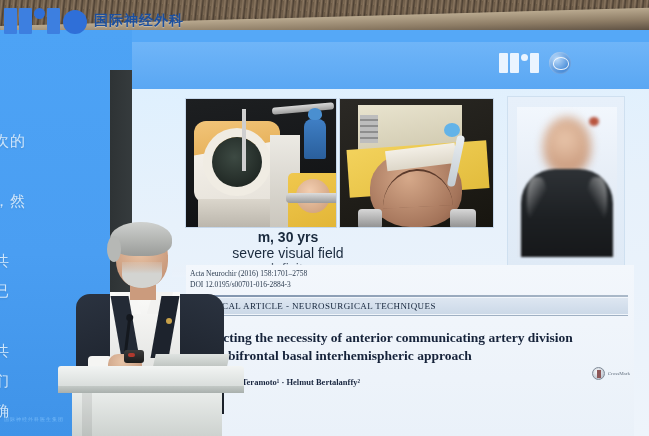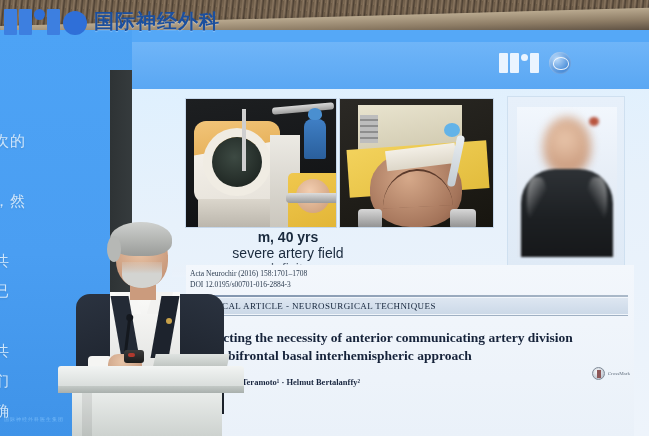--- a/index.html
+++ b/index.html
@@ -57,21 +57,21 @@
   .logo-inc .b1{ height:26px; }
   .logo-inc .b2{ height:26px; }
   .logo-inc .b3{ height:26px; }
   .logo-inc .dot{
     width:11px; height:11px; border-radius:50%; background:#2f6fd8; margin-bottom:15px;
   }
   .logo-inc .circ{
     width:24px; height:24px; border-radius:50%; background:#2f6fd8; margin-left:1px;
   }
   .logo-cn{
-    color:#1b4f9e; font-size:20px; font-weight:bold; letter-spacing:1px;
+    color:#1b4f9e; font-size:14px; font-weight:bold; letter-spacing:1px;
     text-shadow:0 1px 1px rgba(255,255,255,.35);
   }
 
   
   .screen{
     position:absolute; left:132px; top:42px; width:517px; height:394px;
     background:linear-gradient(160deg,#e9f2fb 0%, #dfeaf7 40%, #d4e2f4 100%);
     overflow:hidden;
   }
   .screen-header{
@@ -475,29 +475,29 @@
         <div class="pt-frame">
           <div class="pt-head"></div>
           <div class="pt-mark"></div>
           <div class="pt-body"></div>
           <div class="pt-shL"></div>
           <div class="pt-shR"></div>
         </div>
       </div>
 
       <div class="cap">
-        <div class="l1">m, 40 yrs</div>
-        <div class="l2">severe artery field</div>
+        <div class="l1">m, 30 yrs</div>
+        <div class="l2">severe visual field</div>
         <div class="l3">deficits</div>
       </div>
       <div class="cap-mask"></div>
 
       <div class="paper">
         <div class="jref">
-          <div>Acta Neurochir (2016) 158:1701–1708</div>
+          <div>Acta Neurochir (2016) 158:1701–2758</div>
           <div>DOI 12.0195/s00701-016-2884-3</div>
         </div>
         <div class="rule"></div>
         <div class="artband">
           <span>CLINICAL ARTICLE - NEUROSURGICAL TECHNIQUES</span>
         </div>
         <div class="rule2"></div>
         <div class="ptitle">
           <div>Predicting the necessity of anterior communicating artery division</div>
           <div>in the bifrontal basal interhemispheric approach</div>

